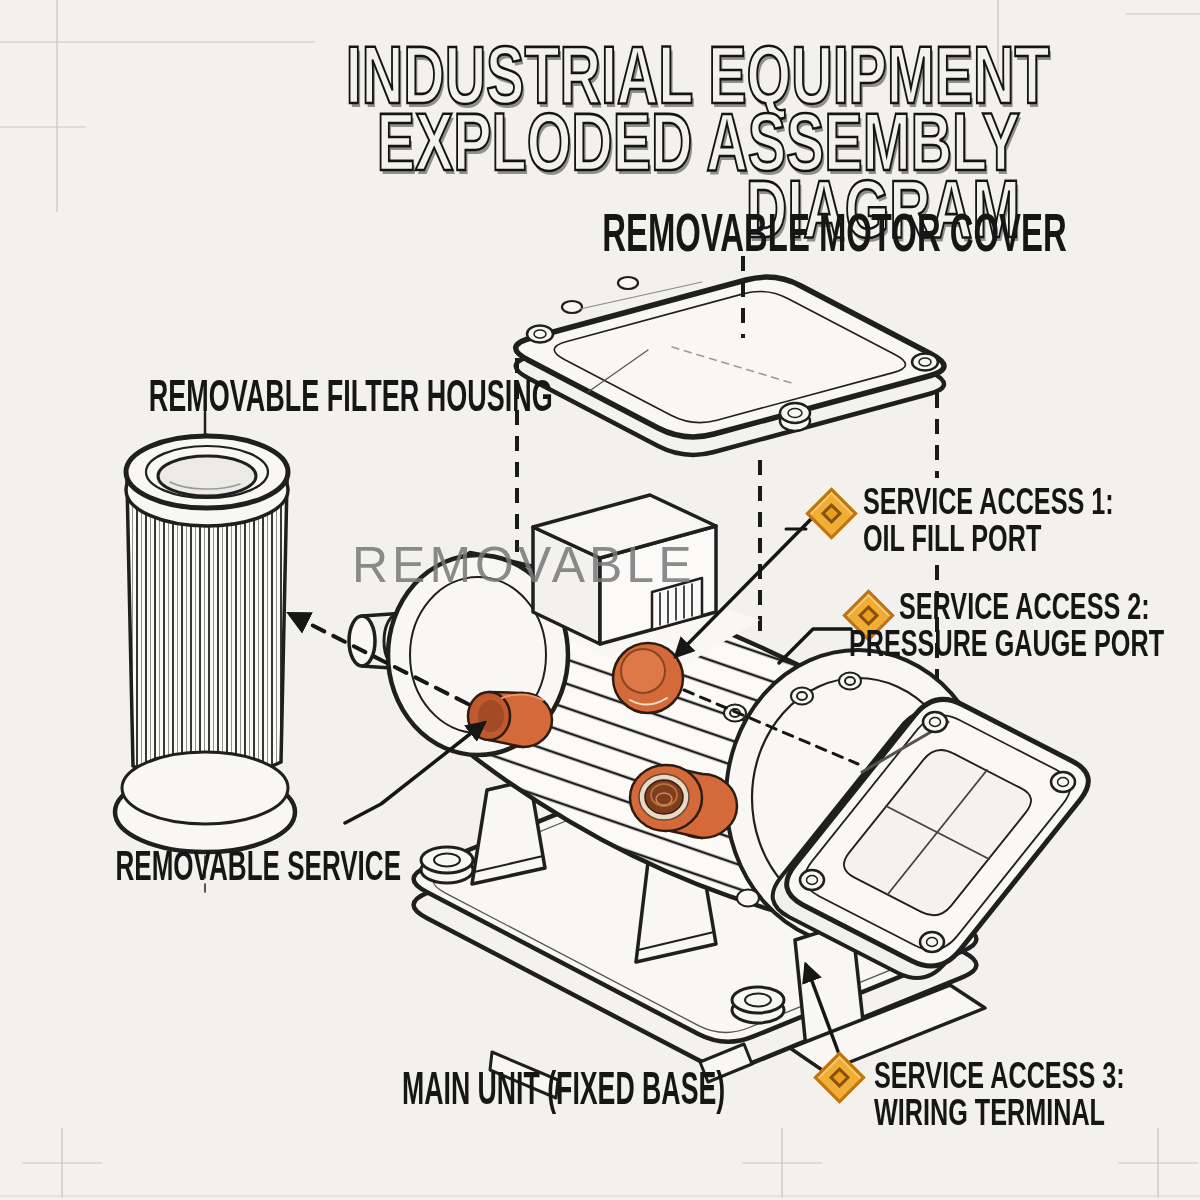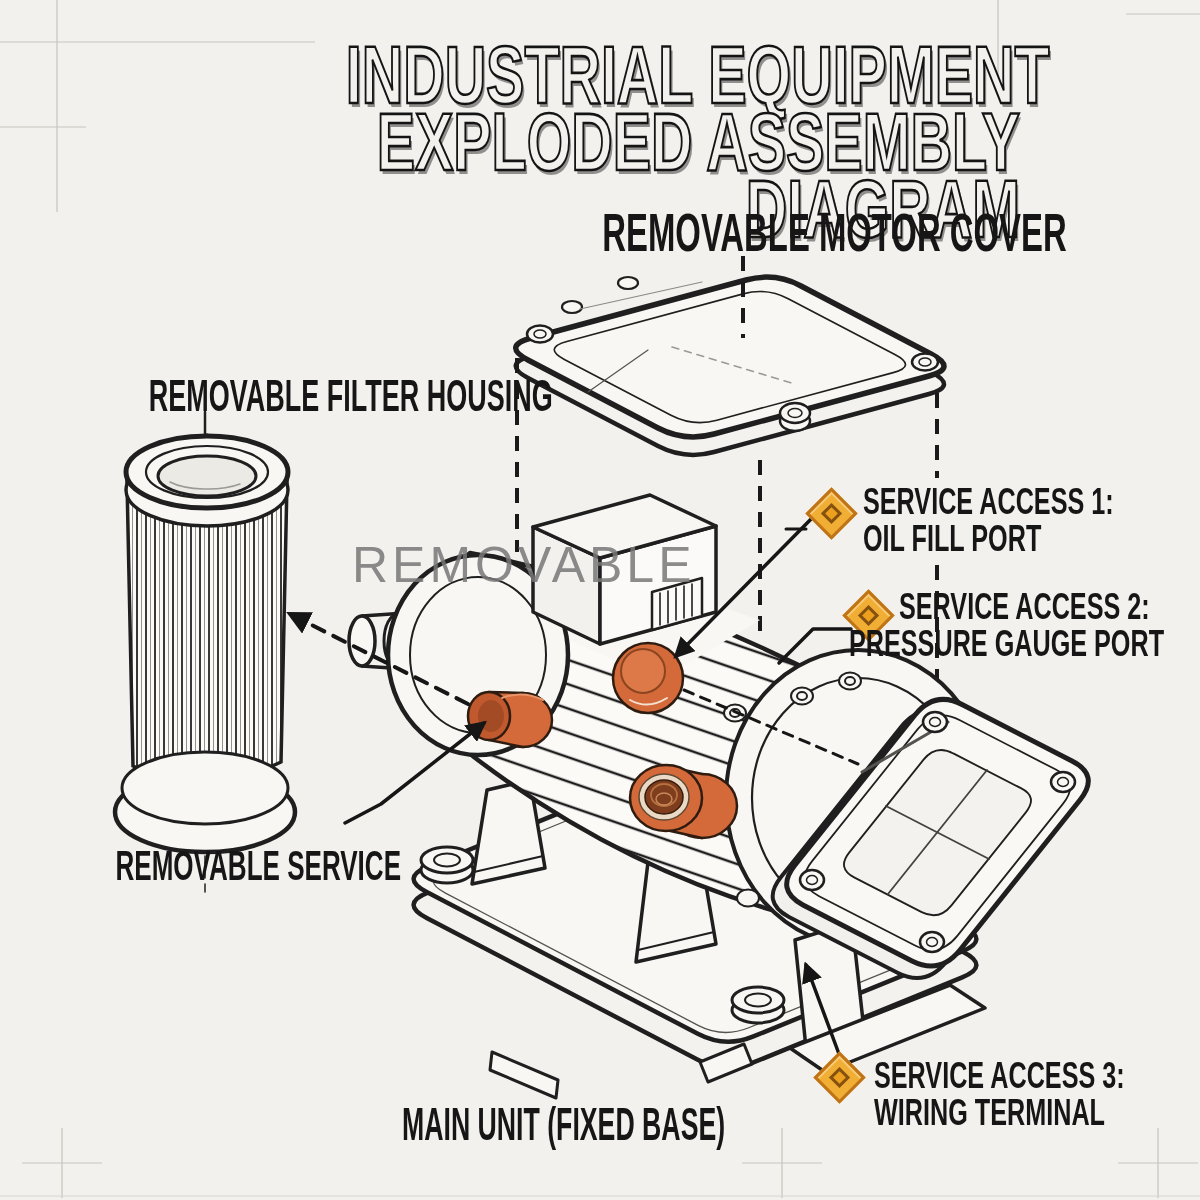--- a/index.html
+++ b/index.html
@@ -281,21 +281,21 @@
   </div>
   <div class="lbl callout" style="left:849px;top:588px;">
     <span class="ln" style="padding-left:50px;"><span class="cond ol sx70">SERVICE ACCESS 2:</span></span>
     <span class="ln"><span class="cond ol sx70">PRESSURE GAUGE PORT</span></span>
   </div>
 
   <div class="lbl center" style="left:28px;top:806px;width:330px;font-size:42px;line-height:40px;margin-top:40px;">
     <span class="ln"><span class="cond sx62">REMOVABLE SERVICE</span></span>
   </div>
 
-  <div class="lbl center" style="left:285px;top:1061px;width:460px;font-size:46px;margin-top:36px;">
+  <div class="lbl center" style="left:285px;top:1061px;width:460px;font-size:46px;">
     <span class="cond sx58">MAIN UNIT (FIXED BASE)</span>
   </div>
 
   <div class="diamond-wrap" style="left:812px;top:1050px;">
     <div class="diamond">
         <div class="diamond-inner"></div>
       </div>
   </div>
   <div class="lbl callout" style="left:874px;top:1057px;">
     <span class="ln"><span class="cond ol sx70">SERVICE ACCESS 3:</span></span>

